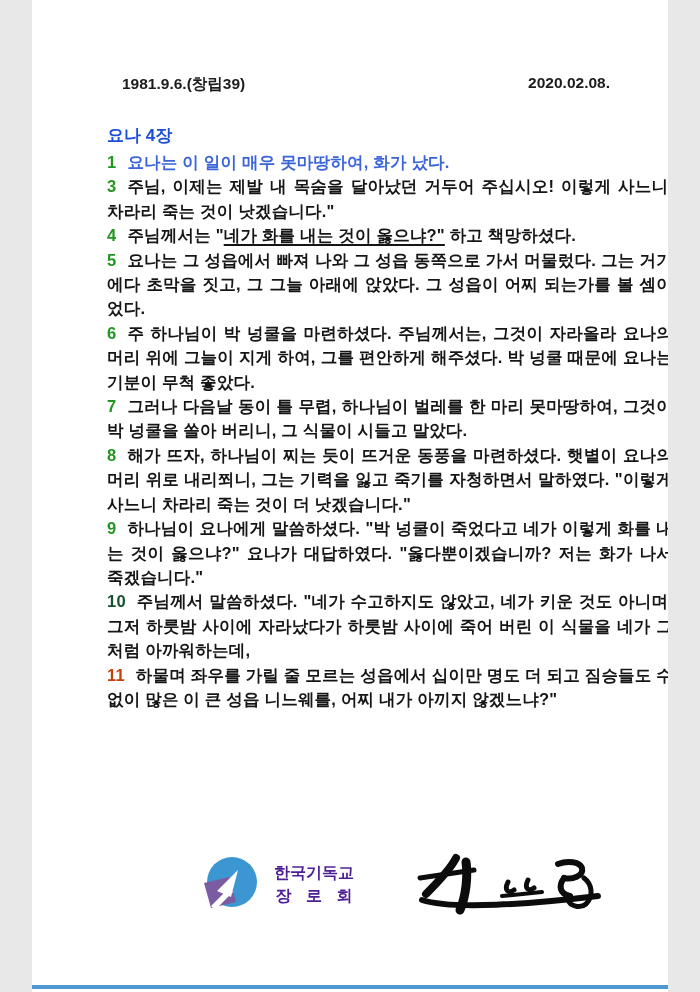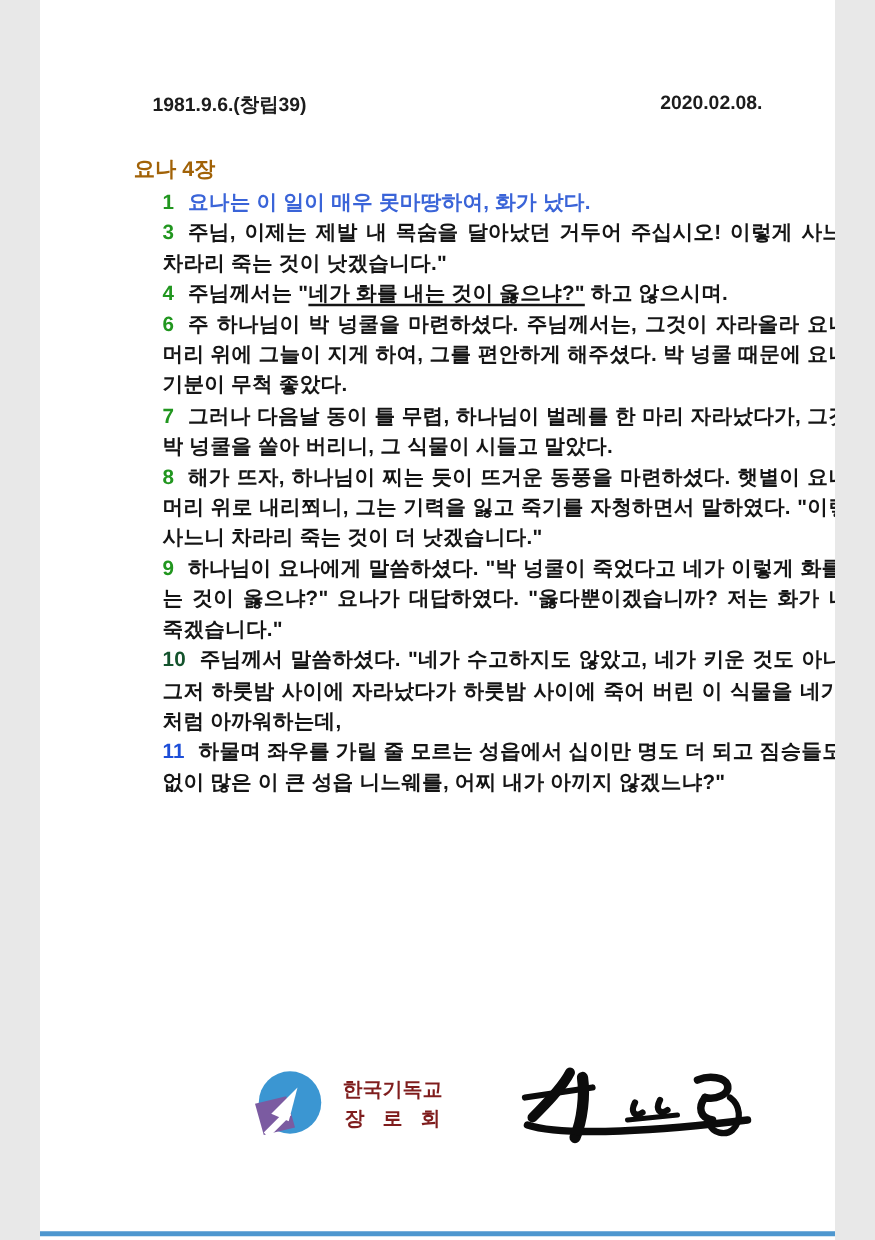--- a/index.html
+++ b/index.html
@@ -24,34 +24,33 @@
     font-size: 15.5px;
     font-weight: 600;
     color: #1c1c1c;
   }
   .chapter-title {
     position: absolute;
     top: 124px;
     left: 75px;
     font-size: 17px;
     font-weight: 700;
-    color: #a16207;
+    color: #1d4ed8;
   }
   .verses {
     position: absolute;
     top: 150px;
     left: 75px;
     width: 566px;
     font-size: 16.5px;
     line-height: 24.4px;
     font-weight: 600;
     text-align: justify;
     color: #151515;
     letter-spacing: 0.2px;
-    margin-left: 23px;
   }
   .verse { margin: 0; }
   .vnum { padding-right: 11px; }
   .underlined {
     text-decoration: underline;
     text-underline-offset: 3px;
     text-decoration-thickness: 1.5px;
   }
   .footer {
     position: absolute;
@@ -59,21 +58,21 @@
     left: 170px;
     display: flex;
     align-items: flex-start;
   }
   .org {
     margin-left: 14px;
     margin-top: 5px;
     font-size: 16px;
     font-weight: 700;
     line-height: 23px;
-    color: #7f1d1d;
+    color: #4c1d95;
     white-space: nowrap;
   }
   .org .line2 { word-spacing: 10px; text-align: center; }
   .calligraphy {
     margin-left: 58px;
     margin-top: -4px;
   }
   .bottom-line {
     position: absolute;
     left: 0;
@@ -90,27 +89,28 @@
   <div class="header">
     <span>1981.9.6.(창립39)</span>
     <span>2020.02.08.</span>
   </div>
 
   <div class="chapter-title">요나 4장</div>
 
   <div class="verses">
       <p class="verse" style="color: rgb(58, 100, 216);"><span class="vnum" style="color: rgb(33, 150, 31);">1</span><span>요나는 이 일이 매우 못마땅하여, 화가 났다.</span></p>
       <p class="verse"><span class="vnum" style="color: rgb(33, 150, 31);">3</span><span>주님, 이제는 제발 내 목숨을 달아났던 거두어 주십시오! 이렇게 사느니, 차라리 죽는 것이 낫겠습니다."</span></p>
-      <p class="verse"><span class="vnum" style="color: rgb(33, 150, 31);">4</span><span>주님께서는 "</span><span class="underlined">네가 화를 내는 것이 옳으냐?"</span><span> 하고 않으시며.</span></p>
+      <p class="verse"><span class="vnum" style="color: rgb(33, 150, 31);">4</span><span>주님께서는 "</span><span class="underlined">네가 화를 내는 것이 옳으냐?"</span><span> 하고 책망하셨다.</span></p>
+      <p class="verse"><span class="vnum" style="color: rgb(33, 150, 31);">5</span><span>요나는 그 성읍에서 빠져 나와 그 성읍 동쪽으로 가서 머물렀다. 그는 거기에다 초막을 짓고, 그 그늘 아래에 앉았다. 그 성읍이 어찌 되는가를 볼 셈이었다.</span></p>
       <p class="verse"><span class="vnum" style="color: rgb(33, 150, 31);">6</span><span>주 하나님이 박 넝쿨을 마련하셨다. 주님께서는, 그것이 자라올라 요나의 머리 위에 그늘이 지게 하여, 그를 편안하게 해주셨다. 박 넝쿨 때문에 요나는 기분이 무척 좋았다.</span></p>
-      <p class="verse"><span class="vnum" style="color: rgb(33, 150, 31);">7</span><span>그러나 다음날 동이 틀 무렵, 하나님이 벌레를 한 마리 자라났다가, 그것이 박 넝쿨을 쏠아 버리니, 그 식물이 시들고 말았다.</span></p>
+      <p class="verse"><span class="vnum" style="color: rgb(33, 150, 31);">7</span><span>그러나 다음날 동이 틀 무렵, 하나님이 벌레를 한 마리 못마땅하여, 그것이 박 넝쿨을 쏠아 버리니, 그 식물이 시들고 말았다.</span></p>
       <p class="verse"><span class="vnum" style="color: rgb(33, 150, 31);">8</span><span>해가 뜨자, 하나님이 찌는 듯이 뜨거운 동풍을 마련하셨다. 햇볕이 요나의 머리 위로 내리쬐니, 그는 기력을 잃고 죽기를 자청하면서 말하였다. "이렇게 사느니 차라리 죽는 것이 더 낫겠습니다."</span></p>
       <p class="verse"><span class="vnum" style="color: rgb(33, 150, 31);">9</span><span>하나님이 요나에게 말씀하셨다. "박 넝쿨이 죽었다고 네가 이렇게 화를 내는 것이 옳으냐?" 요나가 대답하였다. "옳다뿐이겠습니까? 저는 화가 나서 죽겠습니다."</span></p>
       <p class="verse"><span class="vnum" style="color: #14532d;">10</span><span>주님께서 말씀하셨다. "네가 수고하지도 않았고, 네가 키운 것도 아니며, 그저 하룻밤 사이에 자라났다가 하룻밤 사이에 죽어 버린 이 식물을 네가 그처럼 아까워하는데,</span></p>
-      <p class="verse"><span class="vnum" style="color: #1d4ed8;">11</span><span>하물며 좌우를 가릴 줄 모르는 성읍에서 십이만 명도 더 되고 짐승들도 수없이 많은 이 큰 성읍 니느웨를, 어찌 내가 아끼지 않겠느냐?"</span></p>
+      <p class="verse"><span class="vnum" style="color: #c2410c;">11</span><span>하물며 좌우를 가릴 줄 모르는 성읍에서 십이만 명도 더 되고 짐승들도 수없이 많은 이 큰 성읍 니느웨를, 어찌 내가 아끼지 않겠느냐?"</span></p>
     </div>
 
   <div class="footer">
     <svg width="58" height="58" viewBox="0 0 58 58">
       <circle cx="30" cy="26" r="25" class="emblem-circle" fill="#3b96d2"></circle>
       <polygon points="2,27 27,21 34,46 9,52" class="emblem-wedge" fill="#7b5ba1"></polygon>
       <polygon points="36,14 15,35 29,41" fill="#ffffff"></polygon>
       <polygon points="9,50 27,32 31,36 13,54" fill="#ffffff"></polygon>
     </svg>
     <div class="org">

